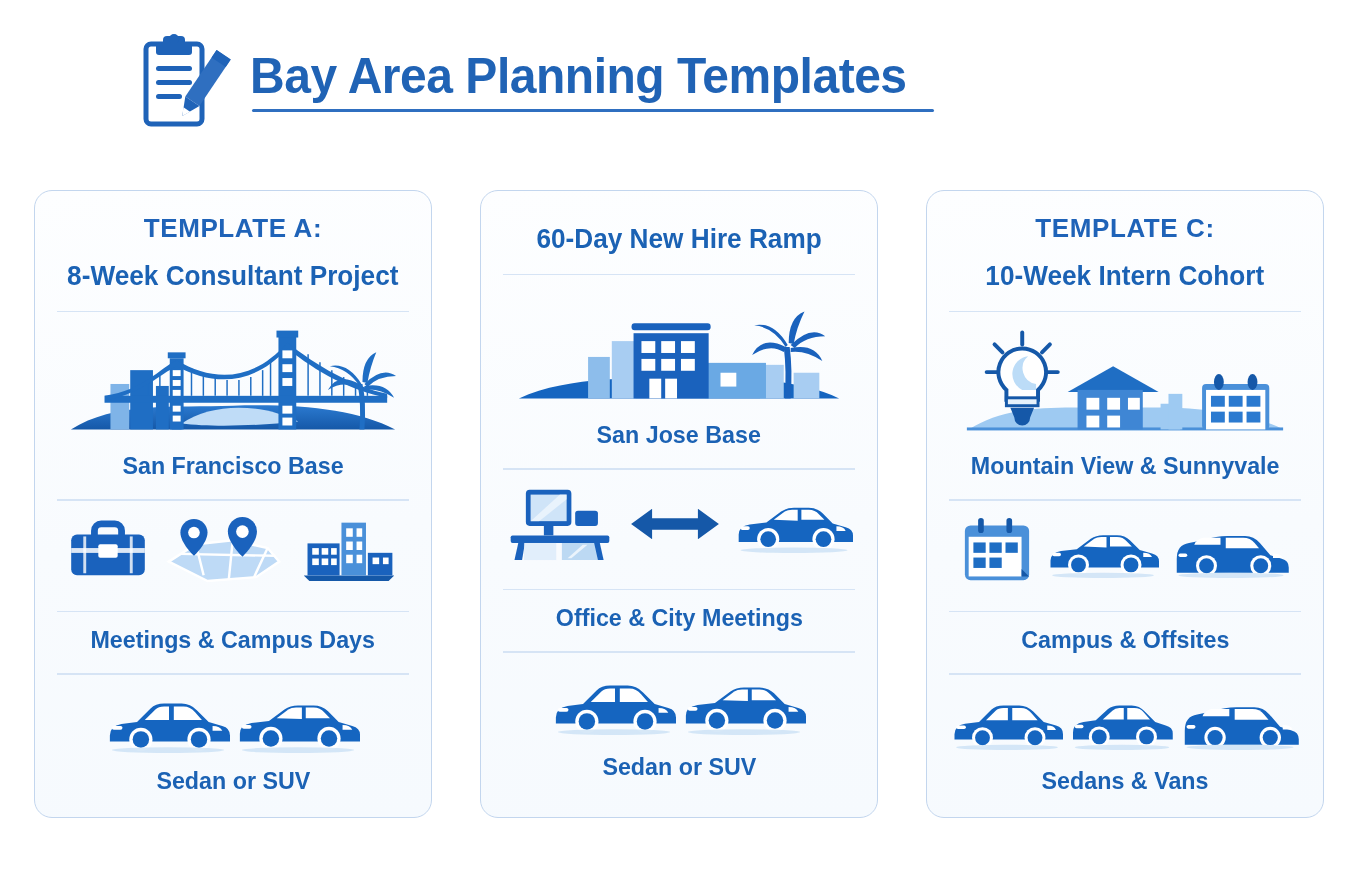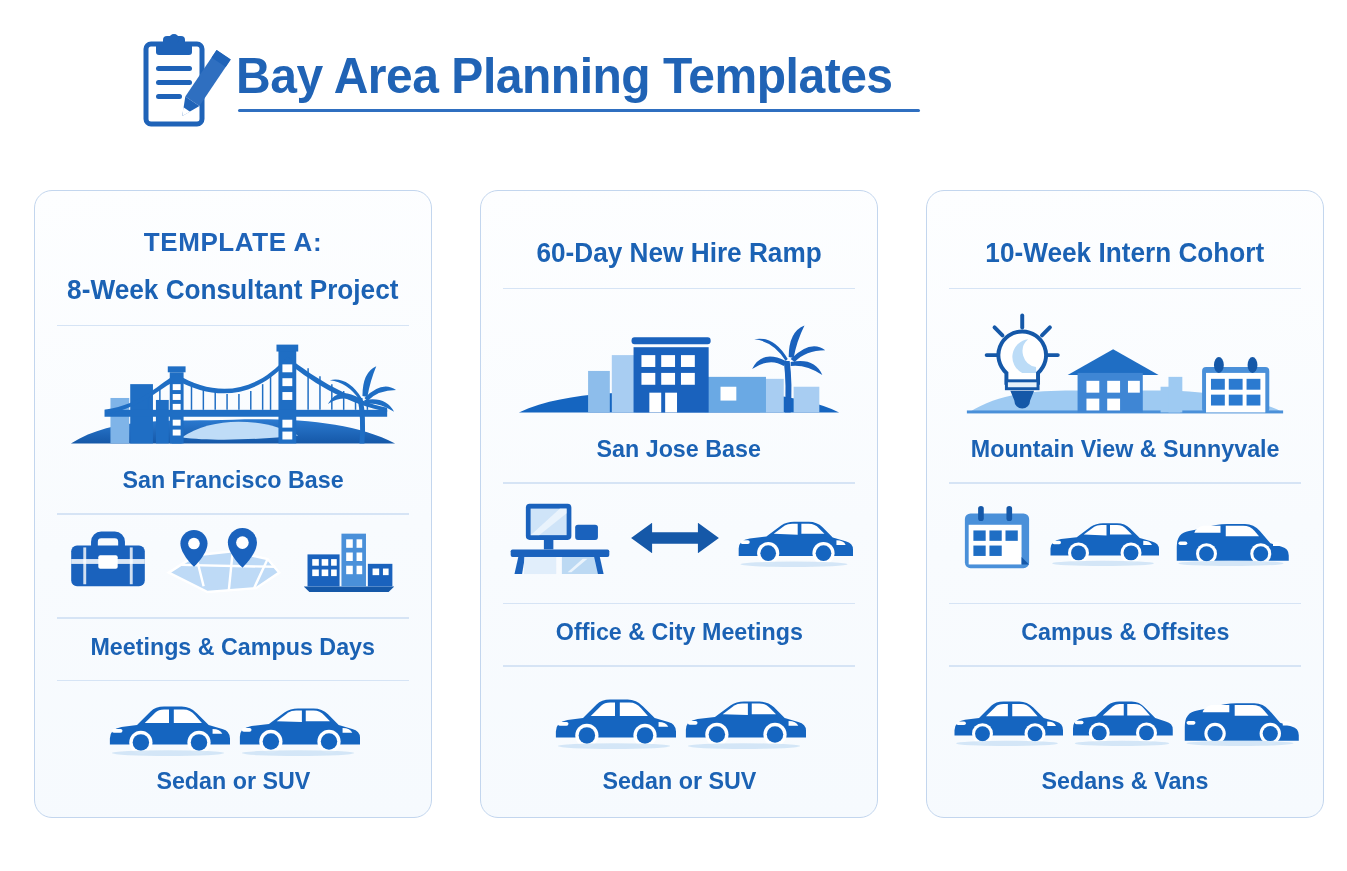--- a/index.html
+++ b/index.html
@@ -15,21 +15,21 @@
     position: relative;
   }
 
   
   #header {
     position: absolute;
     left: 132px;
     top: 30px;
     display: flex;
     align-items: center;
-    gap: 0;
+    gap: 14px;
   }
   #header-icon { width: 104px; height: 104px; flex: 0 0 auto; }
   #title-wrap { position: relative; padding-bottom: 12px; }
   #page-title {
     font-size: 50px;
     font-weight: 700;
     color: #2063b5;
     letter-spacing: -0.5px;
     line-height: 1.05;
     white-space: nowrap;
@@ -56,21 +56,21 @@
     display: flex;
     justify-content: space-between;
   }
   .card {
     width: 398px;
     height: 628px;
     box-sizing: border-box;
     border: 1.4px solid #c3d6ee;
     border-radius: 18px;
     background: linear-gradient(175deg, #fdfeff 0%, #f8fbfe 55%, #f6fafe 100%);
-    padding: 30px 24px 22px 24px;
+    padding: 16px 24px 22px 24px;
     display: flex;
     flex-direction: column;
     align-items: center;
   }
   .card-eyebrow {
     font-size: 26px;
     font-weight: 700;
     color: #1f63b8;
     letter-spacing: 0.6px;
     text-align: center;
@@ -434,20 +434,21 @@
             <circle cx="96" cy="49" r="8.5" fill="#1565c0"></circle>
           <ellipse cx="64" cy="61" rx="58" ry="3" fill="#bcd8f2" opacity="0.6"></ellipse>
         </svg>
       </span>
     </div>
     <div class="caption caption-tight">Sedan or SUV</div>
     <div class="spacer"></div>
   </div>
 
   <div class="card">
+    <div class="card-eyebrow">TEMPLATE C:</div>
     <div class="card-subtitle">10-Week Intern Cohort</div>
     <div class="divider"></div>
 
     <div class="art-slot">
       <svg viewBox="0 0 340 112" width="336" height="112">
         <path d="M12 104 C 60 74, 120 84, 180 82 C 245 80, 300 88, 330 104 Z" fill="#9ecaf2"></path>
         <rect x="10" y="102" width="320" height="3" fill="#4a90d9"></rect>
 
         <g stroke="#1558a8" stroke-width="4" stroke-linecap="round" fill="none">
           <line x1="66" y1="6" x2="66" y2="18"></line>

